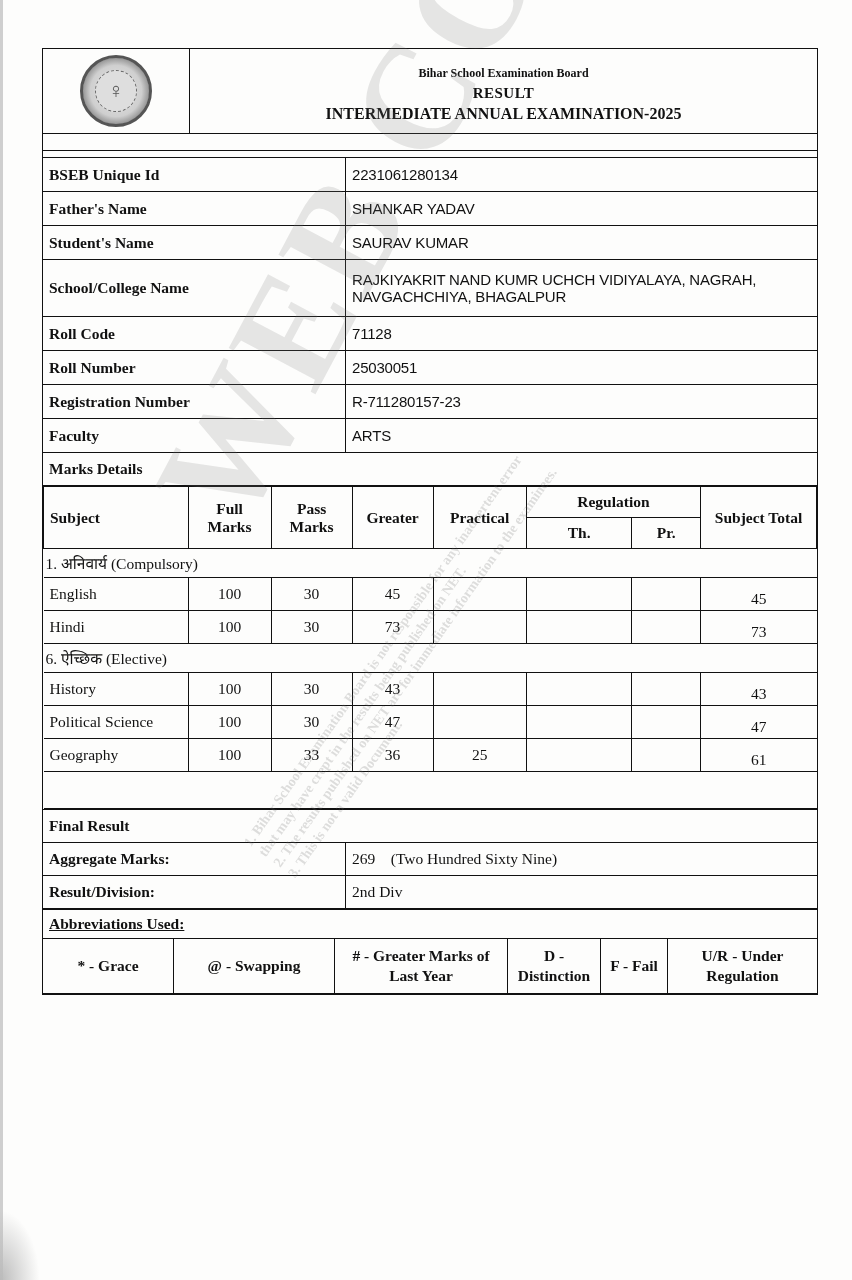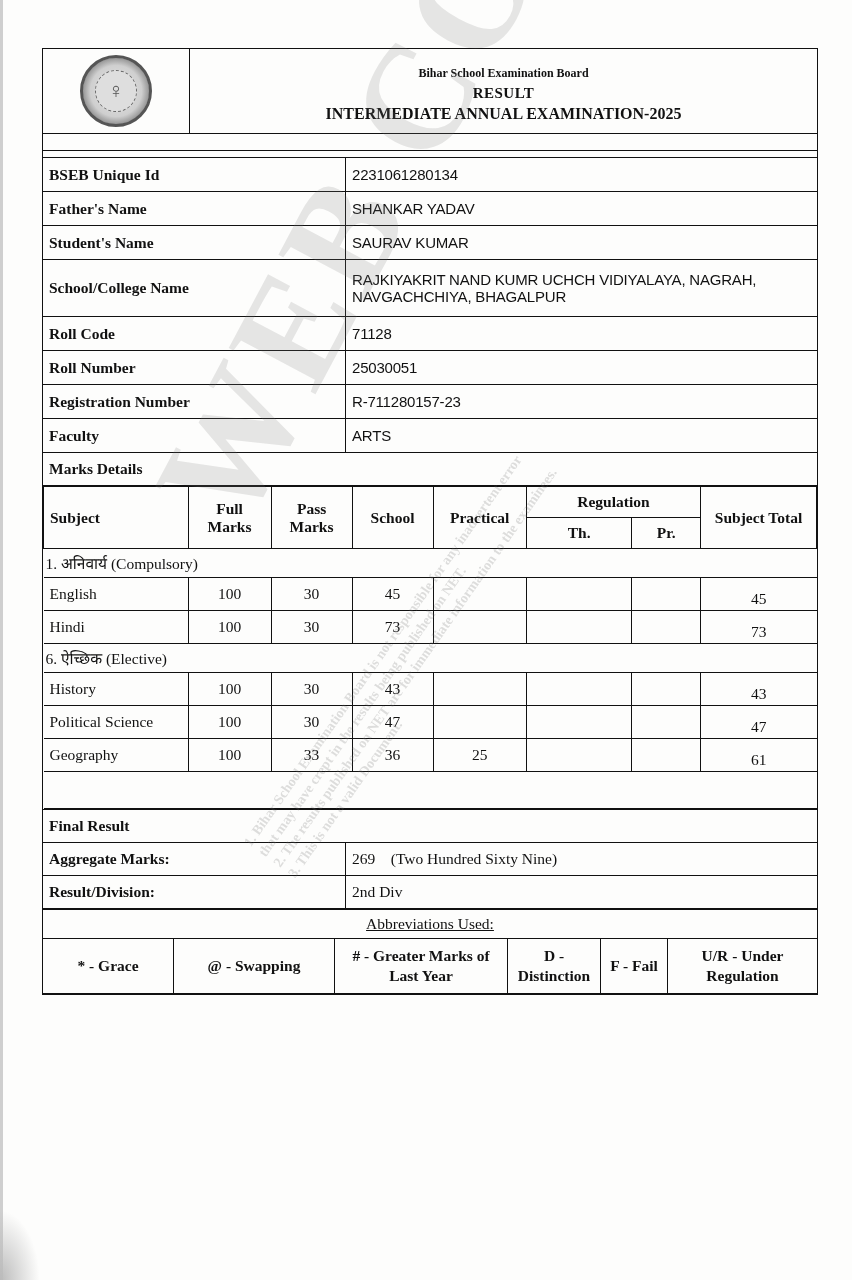--- a/index.html
+++ b/index.html
@@ -41,21 +41,21 @@
   .marks th.subj { text-align: left; width: 128px; }
   .marks td { height: 30px; text-align: center; }
   .marks td.sname { text-align: left; width: 128px; }
   .marks td.tot { vertical-align: bottom; padding-bottom: 2px; }
   .marks tr.grp td { text-align: left; font-weight: normal; height: 28px; padding-left: 2px; }
   .marks tr.blank td { height: 36px; }
 
   .final td { height: 32px; }
   .final td.lbl { width: 290px; font-weight: bold; }
   .final td.hd { font-weight: bold; }
-  .abbr-title td { text-align: center; font-weight: normal; text-decoration: underline; height: 28px; }
+  .abbr-title td { text-align: left; font-weight: bold; text-decoration: underline; height: 28px; }
   .abbr td { text-align: center; font-weight: bold; height: 54px; line-height: 20px; }
 
   .watermark { position: absolute; pointer-events: none; color: rgba(120,120,120,0.18); font-weight: bold; font-family: "Liberation Serif", serif; }
   .wm-big { left: 120px; top: 470px; font-size: 150px; transform: rotate(-62deg); transform-origin: left top; letter-spacing: 6px; white-space: nowrap; }
   .wm-small { font-size: 14px; transform: rotate(-55deg); transform-origin: left top; white-space: nowrap; color: rgba(110,110,110,0.22); line-height: 18px; }
 </style>
 </head>
 <body>
 
 <div class="page-edge"></div>
@@ -118,21 +118,21 @@
         </tr>
   </tbody>
     </table>
 
   <table class="marks">
     <thead>
       <tr>
         <th class="subj" rowspan="2">Subject</th>
         <th rowspan="2" style="width:68px">Full Marks</th>
         <th rowspan="2" style="width:66px">Pass Marks</th>
-        <th rowspan="2" style="width:66px">School</th>
+        <th rowspan="2" style="width:66px">Greater</th>
         <th rowspan="2" style="width:78px">Practical</th>
         <th colspan="2">Regulation</th>
         <th rowspan="2" style="width:100px">Subject Total</th>
       </tr>
       <tr>
         <th style="width:90px">Th.</th>
         <th style="width:54px">Pr.</th>
       </tr>
     </thead>
     <tbody id="marks-body">

